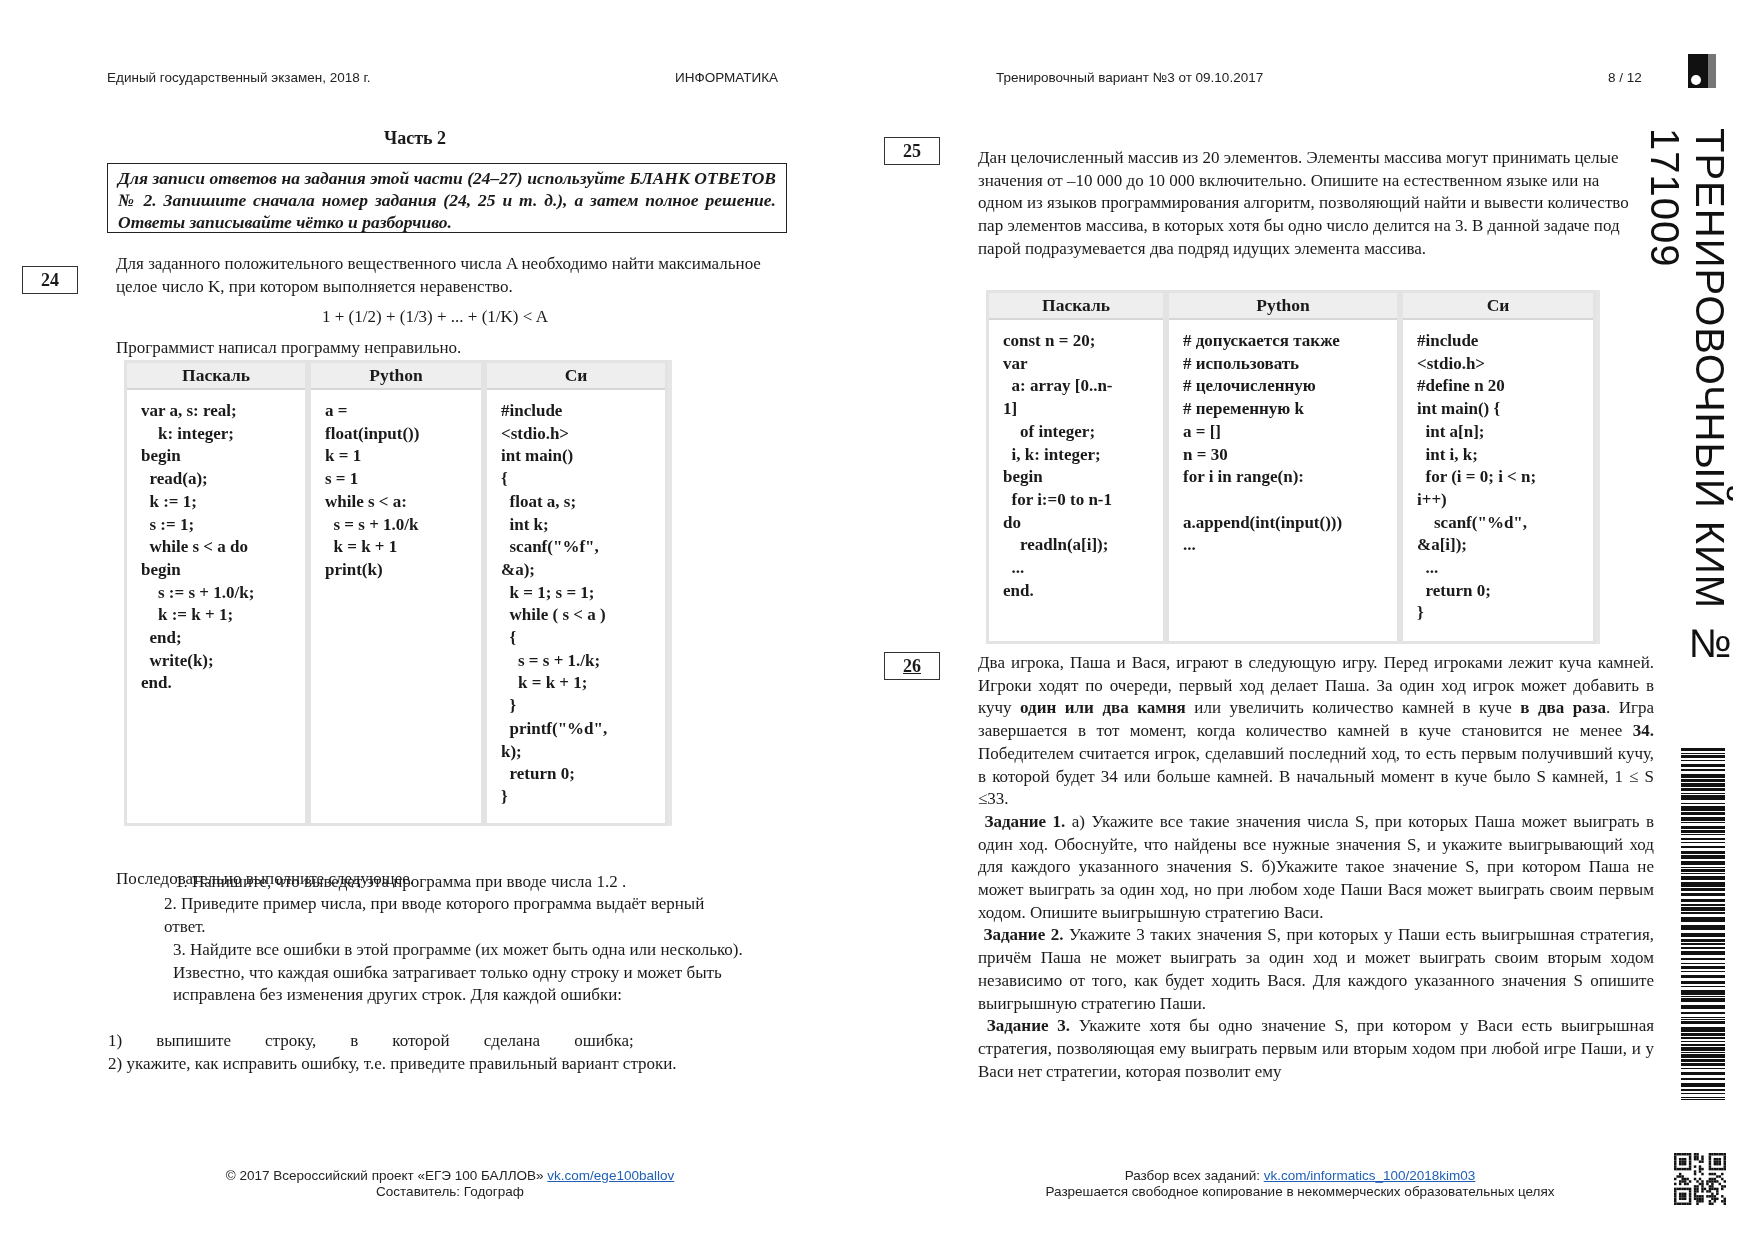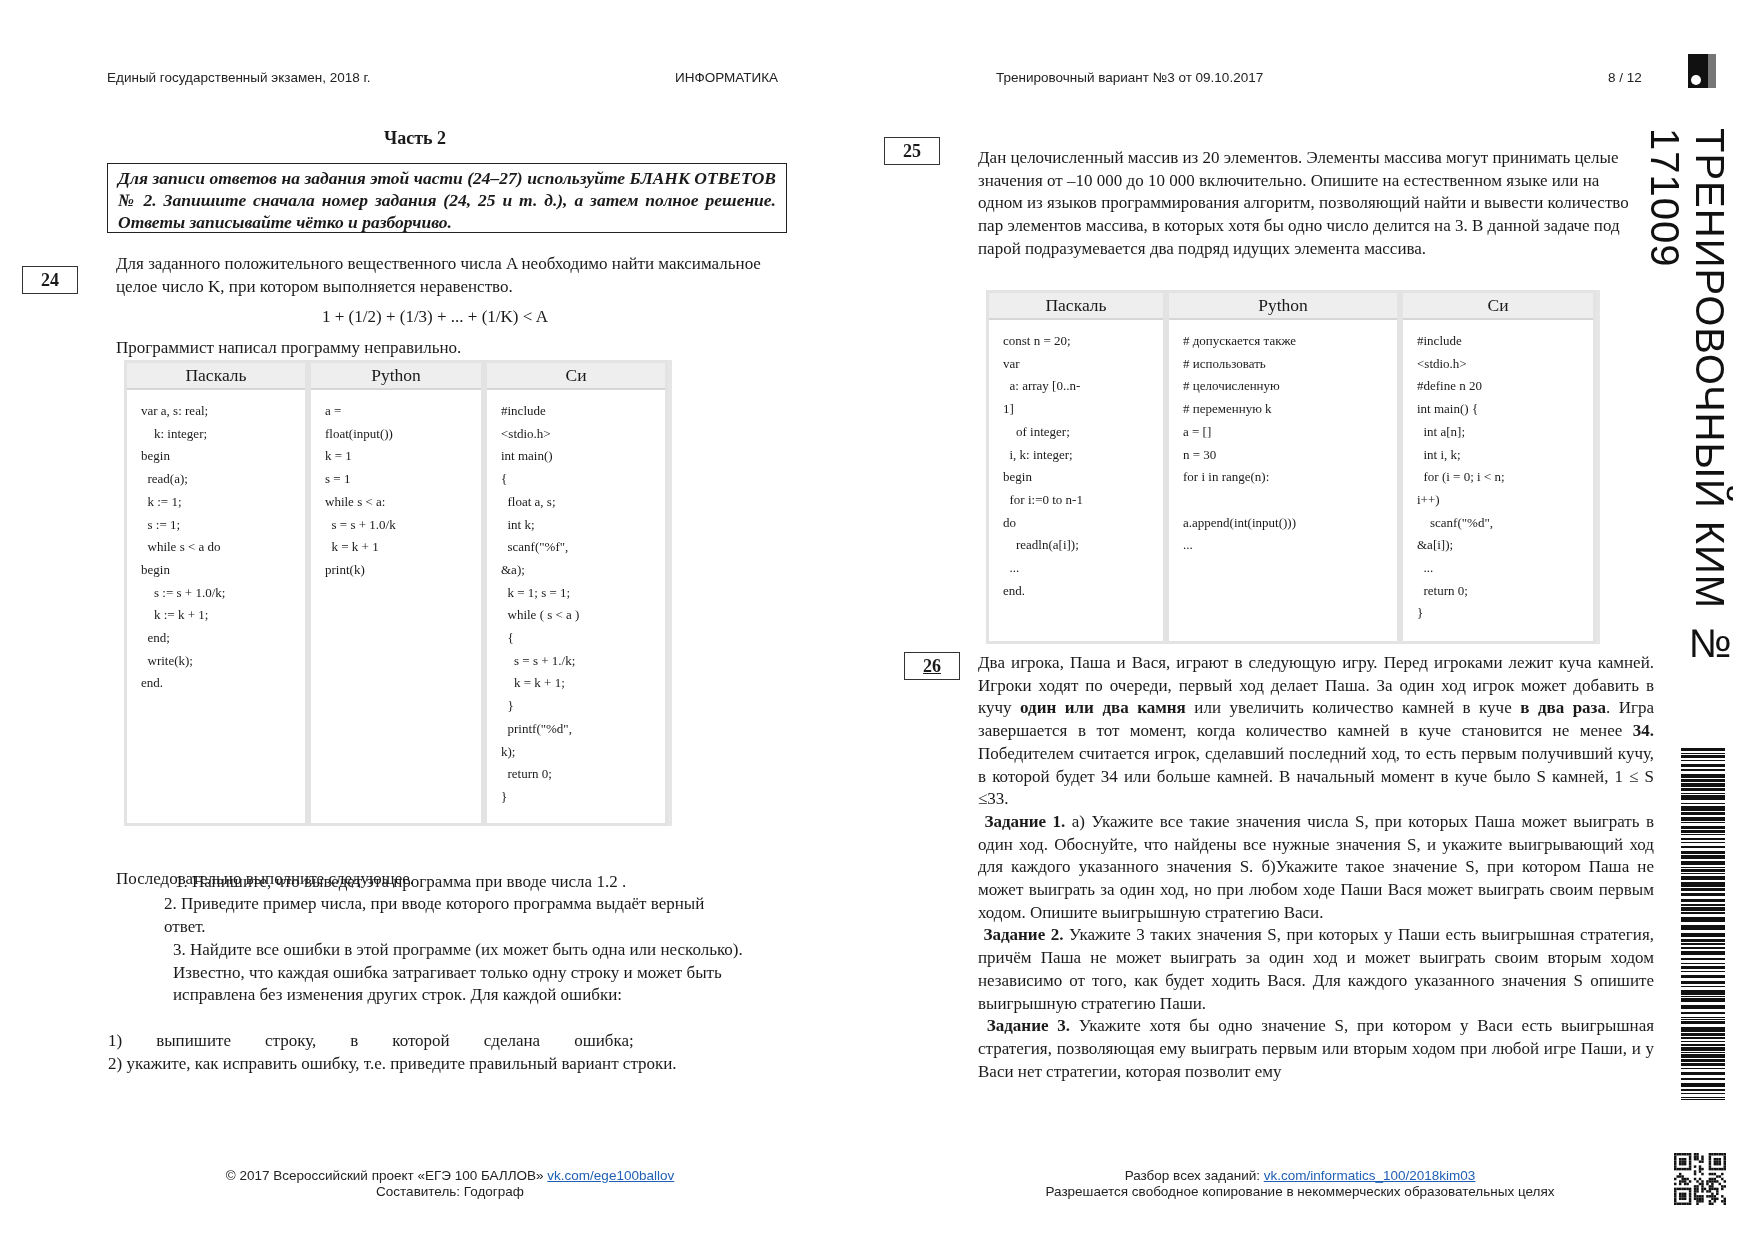--- a/index.html
+++ b/index.html
@@ -31,27 +31,28 @@
     text-align: center; font-weight: bold; font-size: 18px; line-height: 26px;
   }
 
   .para { font-size: 17px; line-height: 22.7px; }
 
   
   .code-table {
     border-collapse: separate; border-spacing: 0;
     background: #e6e6e6;
     padding: 2px;
+    font-weight: bold;
   }
   .code-table .col { position: absolute; top: 0; bottom: 0; background: #fff; border: 3px solid #e3e3e3; box-sizing: border-box; }
   .code-table .colhead {
     background: #eeeeee; height: 25px; text-align: center; font-size: 17.5px; line-height: 25px;
     border-bottom: 2px solid #d6d6d6;
   }
-  .code-table .colbody { padding: 10px 0 0 14px; font-size: 13px; line-height: 22.7px; white-space: pre; }
+  .code-table .colbody { padding: 10px 0 0 14px; font-size: 17px; line-height: 22.7px; white-space: pre; }
 
   
   #t26 { text-align: justify; }
   #t26 b { font-weight: bold; }
 
   
   .foot { font-size: 13.5px; text-align: center; line-height: 16px; color: #222; }
   .foot a { color: #1f5fb5; text-decoration: underline; }
 
   
@@ -181,21 +182,21 @@
   for (i = 0; i &lt; n;
 i++)
     scanf("%d",
 &amp;a[i]);
   ...
   return 0;
 }</div>
   </div>
 </div>
 
-<div class="abs tasknum" style="left:904px; top:652px;text-decoration:underline;">26</div>
+<div class="abs tasknum" style="left:884px; top:652px;text-decoration:underline;">26</div>
 <div id="t26" class="abs para" style="left:978px; top:652px; width:676px;">
   <span><span>Два игрока, Паша и Вася, играют в следующую игру. Перед игроками лежит куча камней. Игроки ходят по очереди, первый ход делает Паша. За один ход игрок может добавить в кучу </span><b>один или два камня</b><span> или увеличить количество камней в куче </span><b>в два раза</b><span>. Игра завершается в тот момент, когда количество камней в куче становится не менее </span><b>34.</b><span> Победителем считается игрок, сделавший последний ход, то есть первым получивший кучу, в которой будет 34 или больше камней. В начальный момент в куче было S камней, 1 ≤ S ≤33.</span></span><br>
   &nbsp;<span><b>Задание 1.</b><span> а) Укажите все такие значения числа S, при которых Паша может выиграть в один ход. Обоснуйте, что найдены все нужные значения S, и укажите выигрывающий ход для каждого указанного значения S. б)Укажите такое значение S, при котором Паша не может выиграть за один ход, но при любом ходе Паши Вася может выиграть своим первым ходом. Опишите выигрышную стратегию Васи.</span></span><br>
   &nbsp;<span><b>Задание 2.</b><span> Укажите 3 таких значения S, при которых у Паши есть выигрышная стратегия, причём Паша не может выиграть за один ход и может выиграть своим вторым ходом независимо от того, как будет ходить Вася. Для каждого указанного значения S опишите выигрышную стратегию Паши.</span></span><br>
   &nbsp;<span><b>Задание 3.</b><span> Укажите хотя бы одно значение S, при котором у Васи есть выигрышная стратегия, позволяющая ему выиграть первым или вторым ходом при любой игре Паши, и у Васи нет стратегии, которая позволит ему</span></span>
 </div>
 
 <div class="abs foot sans" style="left:160px; width:580px; top:1168px;">
   <span>© 2017 Всероссийский проект «ЕГЭ 100 БАЛЛОВ» </span><a>vk.com/ege100ballov</a><br>
   <span>Составитель: Годограф</span>

